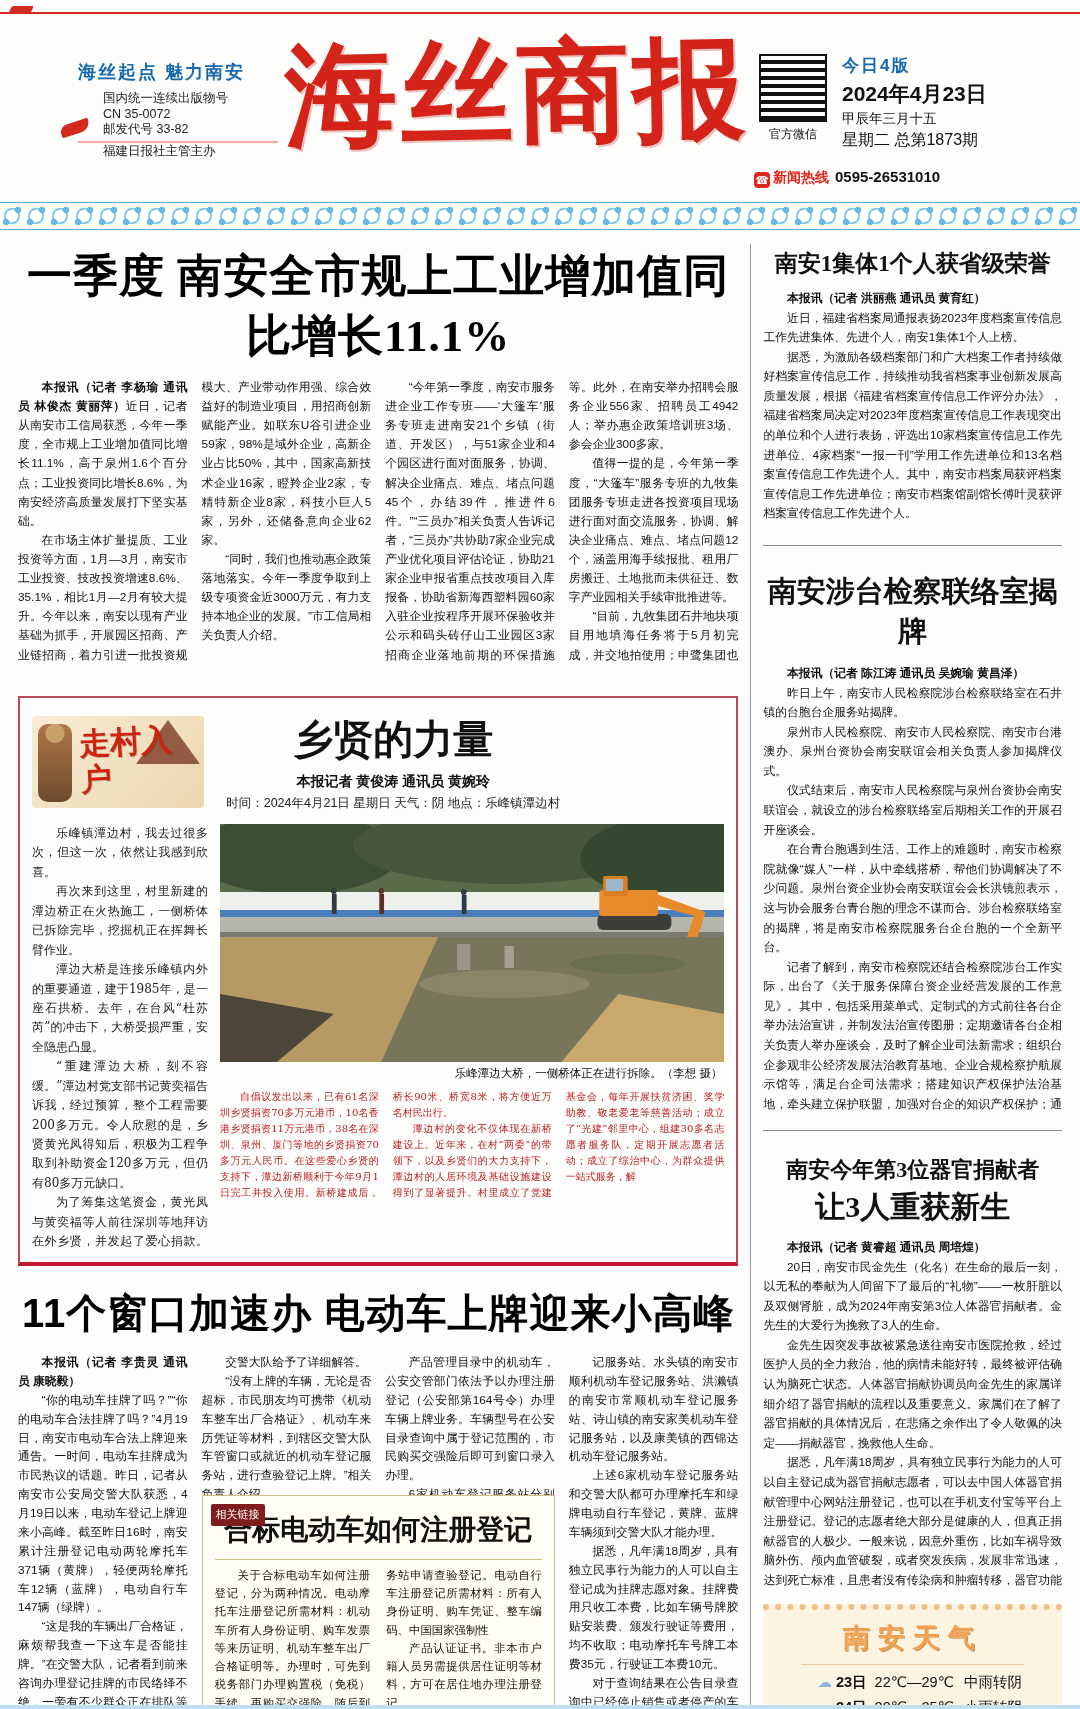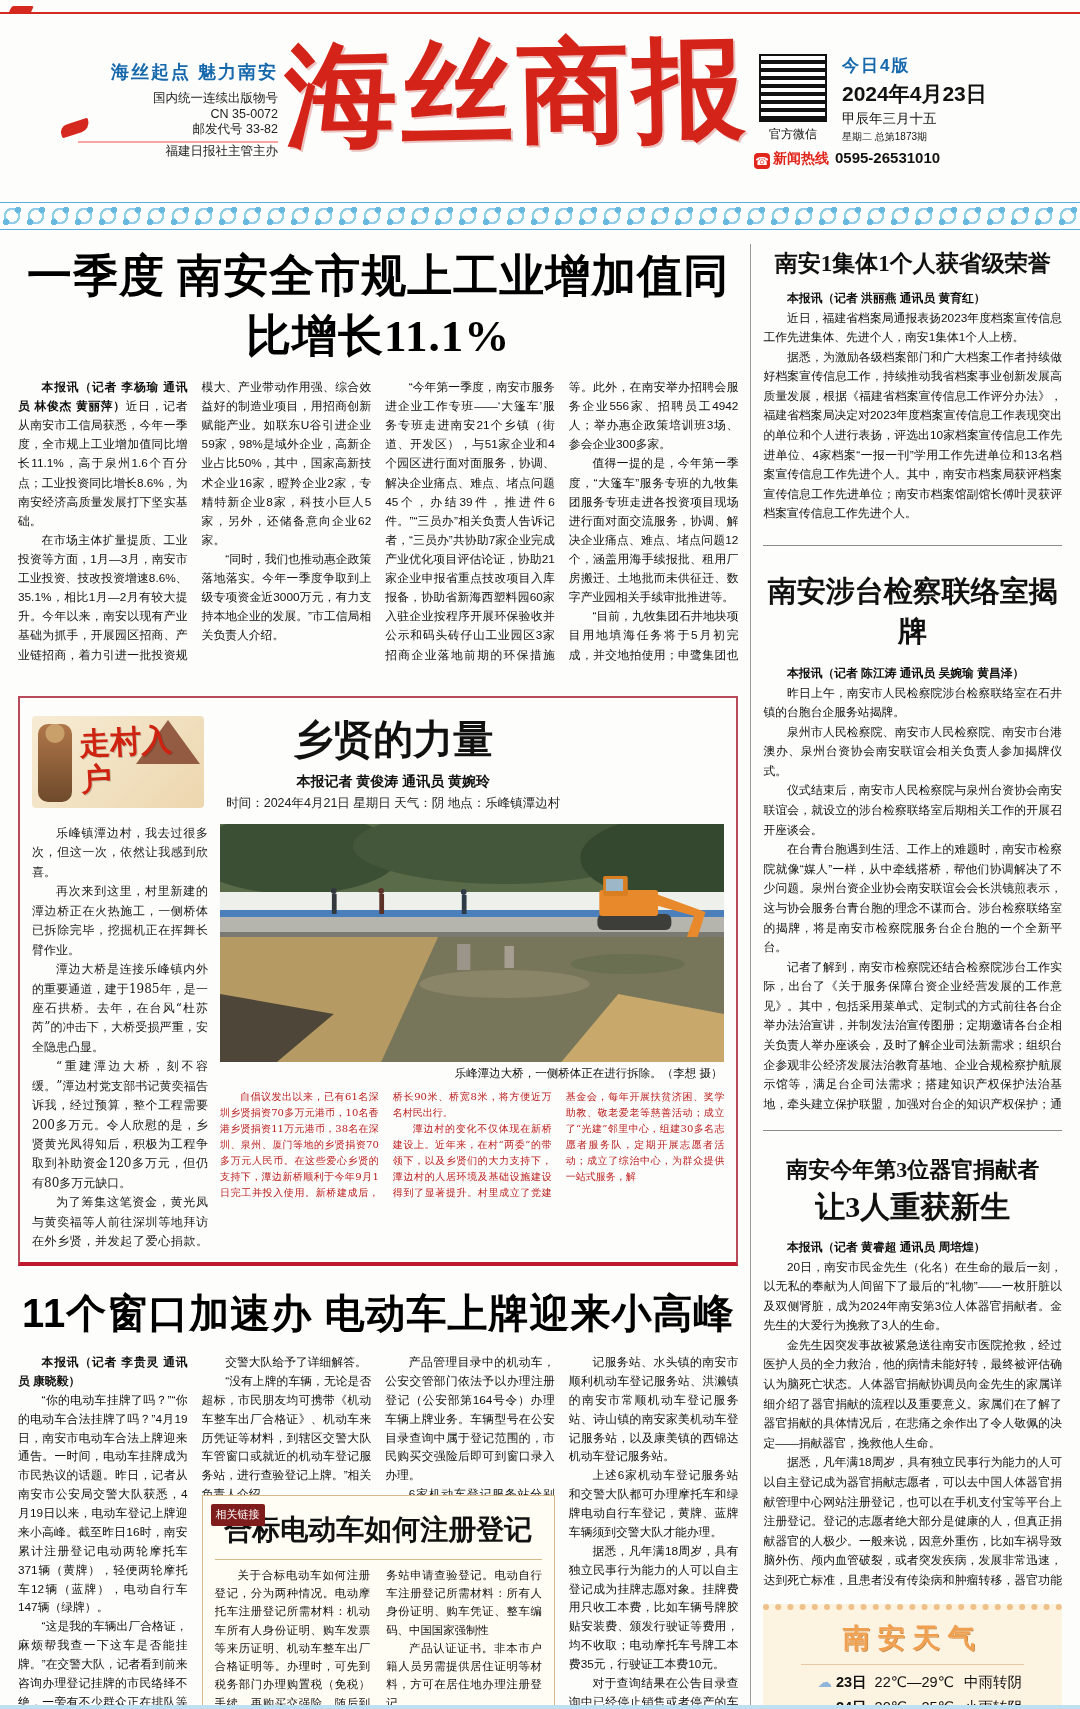--- a/index.html
+++ b/index.html
@@ -3,38 +3,38 @@
 <meta charset="utf-8">
 <style>
   html,body{margin:0;padding:0;background:#e9e9e6;}
   .page{position:relative;width:1080px;height:1709px;margin:0 auto;background:#fdfdfb;
         font-family:"Liberation Sans","DejaVu Sans",sans-serif;color:#111;overflow:hidden;}
   
   .top-rule{position:absolute;top:12px;left:0;width:100%;height:2px;background:#d5281e;}
   .red-mark{position:absolute;top:6px;left:10px;width:22px;height:8px;background:#d5281e;transform:skewX(-25deg);border-radius:2px;}
   
   .masthead{position:relative;height:168px;margin:30px 20px 0;}
-  .pubblock{position:absolute;left:58px;top:30px;width:200px;text-align:right;}
+  .pubblock{position:absolute;left:58px;top:30px;width:200px;text-align:left;}
   .slogan{color:#1668ad;font-weight:bold;font-size:18px;letter-spacing:2px;margin-bottom:6px;}
   .pubinfo p{margin:1px 0;font-size:12.5px;color:#222;}
   .pubinfo p:nth-child(3){border-bottom:2px solid #fca5a5;padding-bottom:3px;}
   .pub-comma{position:absolute;left:-18px;bottom:26px;width:30px;height:12px;background:#d5281e;border-radius:8px 2px 10px 2px;transform:rotate(-18deg);}
   .paper-title{position:absolute;left:262px;top:-4px;width:470px;text-align:center;color:#d42318;
                font-family:"Liberation Serif","DejaVu Serif",serif;font-weight:900;font-size:112px;line-height:1.2;
                letter-spacing:4px;transform:rotate(-1deg);text-shadow:2px 2px 0 rgba(180,20,10,.25);white-space:nowrap;}
   .mh-right{position:absolute;right:6px;top:24px;width:300px;}
   .qrwrap{float:left;width:78px;text-align:center;margin-right:10px;}
   .qr{width:64px;height:64px;margin:0 auto;border:2px solid #111;background:
       repeating-linear-gradient(0deg,#111 0 4px,#fff 4px 8px),
       repeating-linear-gradient(90deg,rgba(255,255,255,.85) 0 4px,rgba(0,0,0,.12) 4px 9px);}
   .qr-label{font-size:12px;margin-top:4px;}
   .edition{color:#1668ad;font-weight:bold;font-size:17px;letter-spacing:2px;}
   .dateline-big{font-size:21px;font-weight:bold;margin:3px 0 2px;}
   .lunar{font-size:13.5px;margin-bottom:2px;}
-  .issue{font-size:10px;margin-bottom:5px;}
+  .issue{font-size:16px;margin-bottom:17px;}
   .hotline .hl-icon{display:inline-block;width:16px;height:16px;background:#e2251b;color:#fff;font-size:11px;line-height:16px;
         text-align:center;border-radius:4px;vertical-align:-2px;margin-right:3px;}
   .hotline .hl-label{color:#e2251b;font-weight:bold;font-size:14px;margin-right:6px;}
   .hotline .hl-num{font-weight:bold;font-size:15px;}
   
   .wave{height:26px;margin:4px 0 0;border-top:1px solid #5aaede;border-bottom:1px solid #5aaede;background-color:#fff;
     background-image:
       radial-gradient(circle at 6px 19px,#66b8e0 0 3px,rgba(0,0,0,0) 3.5px),
       radial-gradient(circle at 18px 7px,#66b8e0 0 3px,rgba(0,0,0,0) 3.5px),
       radial-gradient(circle at 12px 13px,rgba(0,0,0,0) 0 6px,#8ecdea 6px 8px,rgba(0,0,0,0) 8.5px);

